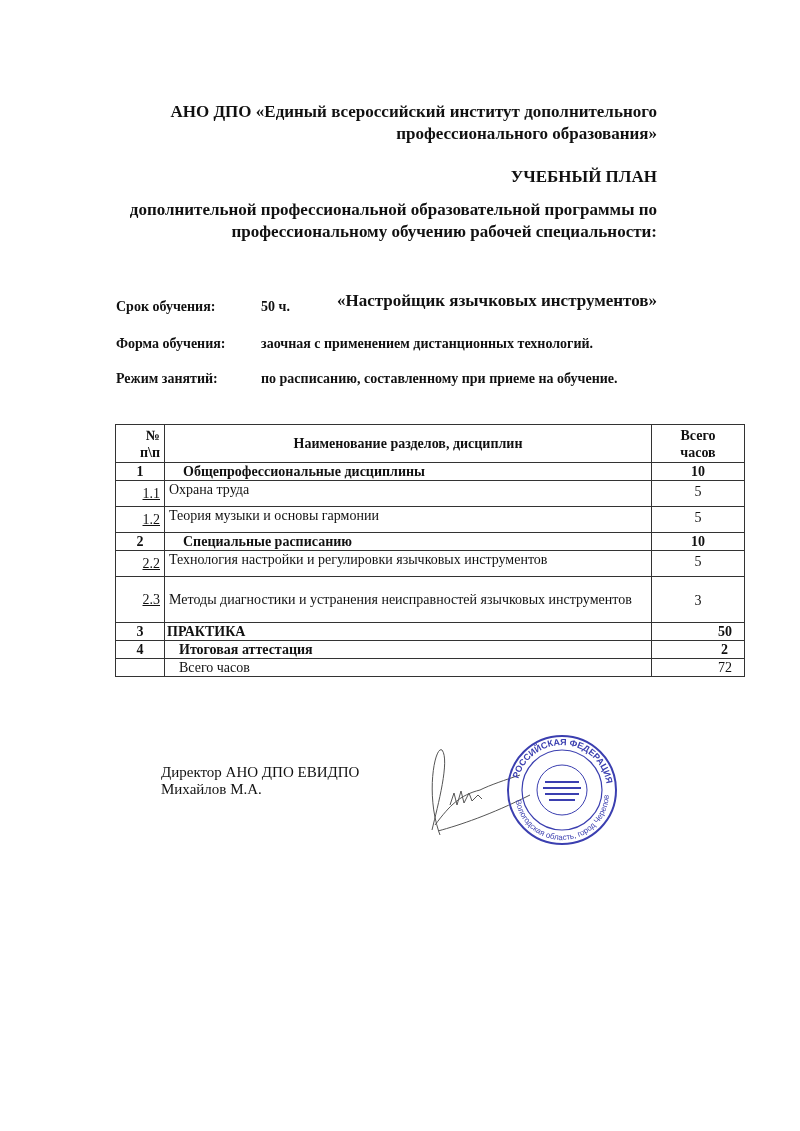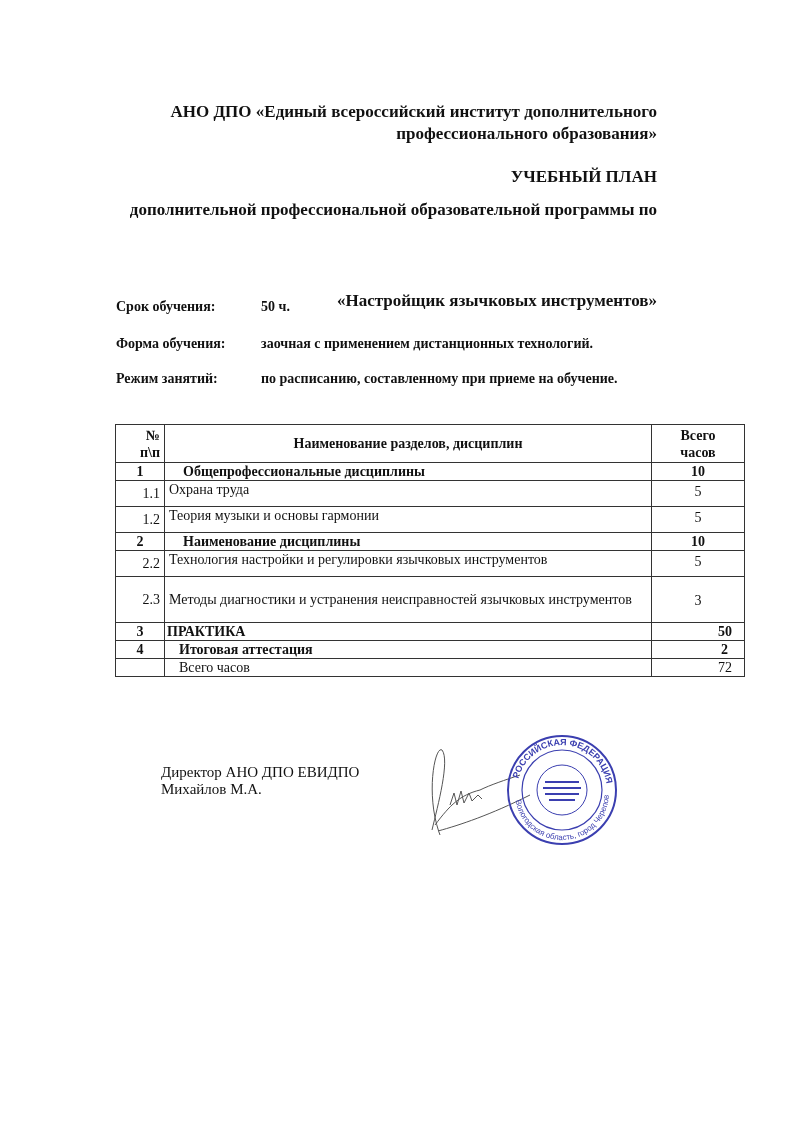--- a/index.html
+++ b/index.html
@@ -15,36 +15,37 @@
   .m1 { top:298px; } .m2 { top:335px; } .m3 { top:370px; }
   table.plan { position:absolute; left:115px; top:424px; width:630px;
                border-collapse:collapse; font-size:14px; }
   table.plan td, table.plan th { border:1px solid #333; padding:0 4px; line-height:17px; }
   th { font-weight:bold; }
   .c1 { width:40px; text-align:right; }
   .c3 { width:72px; text-align:center; }
   .bold { font-weight:bold; }
   .sec .c1 { text-align:center; }
   .sec .c2 { padding-left:18px; }
-  .sub .c1 { vertical-align:middle; }
+  .sub .c1 { vertical-align:middle;text-decoration:underline; }
   .sub .c3 { vertical-align:top; padding-top:2px; }
   .director { position:absolute; left:161px; top:764px; font-size:15px; line-height:17px; }
   .sig { position:absolute; left:420px; top:735px; }
   .stamp { position:absolute; left:505px; top:733px; }
 </style>
 </head>
 <body>
 
 <div class="center h1">
   <div>АНО ДПО «Единый всероссийский институт дополнительного</div>
   <div>профессионального образования»</div>
 </div>
 <div class="center h2">УЧЕБНЫЙ ПЛАН</div>
 <div class="center h3">
   <div>дополнительной профессиональной образовательной программы по</div>
+  <div>профессиональному обучению рабочей специальности:</div>
 </div>
 <div class="center h4">«Настройщик язычковых инструментов»</div>
 
 <div class="meta m1">
   <span class="lbl">Срок обучения:</span><span>50 ч.</span>
 </div>
 <div class="meta m2">
   <span class="lbl">Форма обучения:</span><span>заочная с применением дистанционных технологий.</span>
 </div>
 <div class="meta m3">
@@ -74,21 +75,21 @@
     <td style="vertical-align:top">Охрана труда</td>
     <td class="c3">5</td>
   </tr>
   <tr class="sub" style="height:26px">
     <td class="c1">1.2</td>
     <td style="vertical-align:top">Теория музыки и основы гармонии</td>
     <td class="c3">5</td>
   </tr>
   <tr class="sec bold" style="height:18px">
     <td class="c1">2</td>
-    <td class="c2">Наименование дисциплины</td>
+    <td class="c2">Специальные расписанию</td>
     <td class="c3">10</td>
   </tr>
   <tr class="sub" style="height:26px">
     <td class="c1">2.2</td>
     <td style="vertical-align:top">Технология настройки и регулировки язычковых инструментов</td>
     <td class="c3">5</td>
   </tr>
   <tr class="sub" style="height:46px">
     <td class="c1">2.3</td>
     <td>Методы диагностики и устранения неисправностей язычковых инструментов</td>

